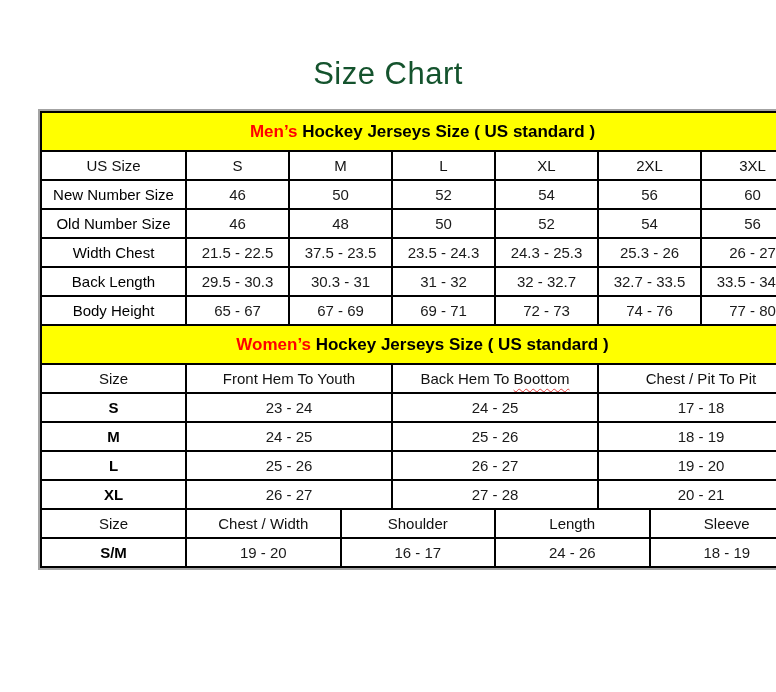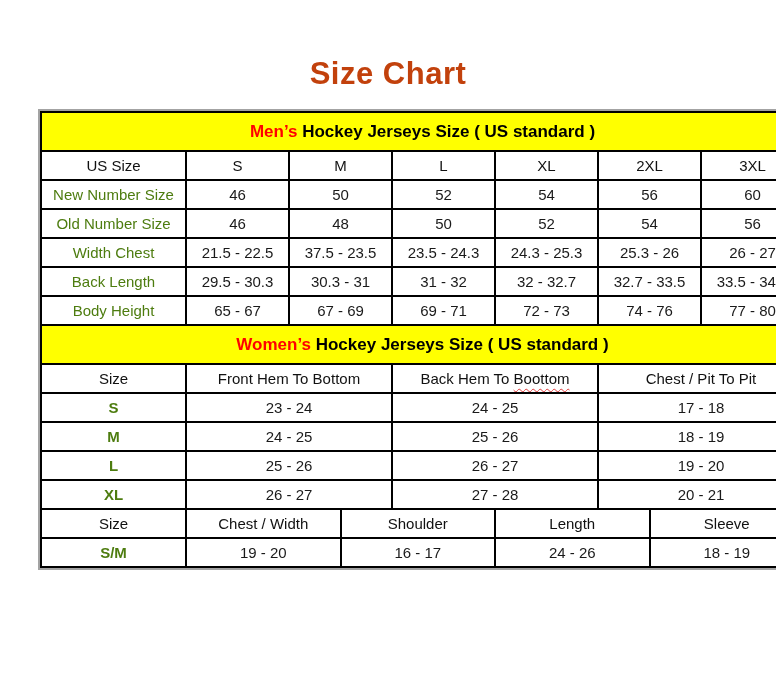--- a/index.html
+++ b/index.html
@@ -4,21 +4,21 @@
 <style>
   html,body{margin:0;padding:0;}
   body{
     width:776px;height:692px;background:#ffffff;
     font-family:"Liberation Sans", sans-serif;
     color:#1a1a1a;overflow:hidden;
   }
   .page{width:776px;height:692px;background:#ffffff;}
   .page-title{
     margin:0;padding:56px 0 0 0;text-align:center;
-    font-size:31px;font-weight:700;color:#c2410c;
+    font-size:31px;font-weight:400;color:#14532d;
     letter-spacing:0.5px;
   }
   .chart-wrap{
     width:769px;margin:17px 0 0 38px;
     border:2px solid #a3a3a3;
     box-sizing:border-box;
   }
   table.section-table{
     width:100%;border-collapse:collapse;table-layout:fixed;
   }
@@ -28,21 +28,21 @@
     text-align:center;vertical-align:middle;
     font-size:15px;height:27px;padding:0 2px;
     overflow:hidden;white-space:nowrap;
   }
   td.section-banner{
     background:#FFFF00;height:37px;
     font-size:17px;font-weight:700;color:#000;
   }
   .hl{color:#FF0000;font-weight:700;}
   td.colhead{font-weight:400;color:#111;}
-  td.rowlabel{color:#4d7c0f;}
+  td.rowlabel{color:#000000;}
   td.rowlabel.bold{font-weight:700;}
   .squiggle{
     text-decoration-line:underline;
     text-decoration-style:wavy;
     text-decoration-color:#E03A3A;
     text-decoration-thickness:1px;
     text-underline-offset:4px;
   }
 </style>
 </head>
@@ -131,21 +131,21 @@
           <col>
           <col>
           <col>
         </colgroup>
       <tbody>
           <tr>
         <td class="section-banner" colspan="4"><span class="hl">Women’s</span><span> Hockey Jerseys Size ( US standard )</span></td>
       </tr>
       <tr>
         <td class="colhead">Size</td>
-        <td class="colhead">Front Hem To Bottom</td>
+        <td class="colhead">Front Hem To Youth</td>
         <td class="colhead"><span>Back Hem To </span><span class="squiggle">Boottom</span></td>
         <td class="colhead">Chest / Pit To Pit</td>
       </tr>
       <tr>
         <td class="rowlabel bold">S</td>
         <td>23 - 24</td>
         <td>24 - 25</td>
         <td>17 - 18</td>
       </tr>
       <tr>

